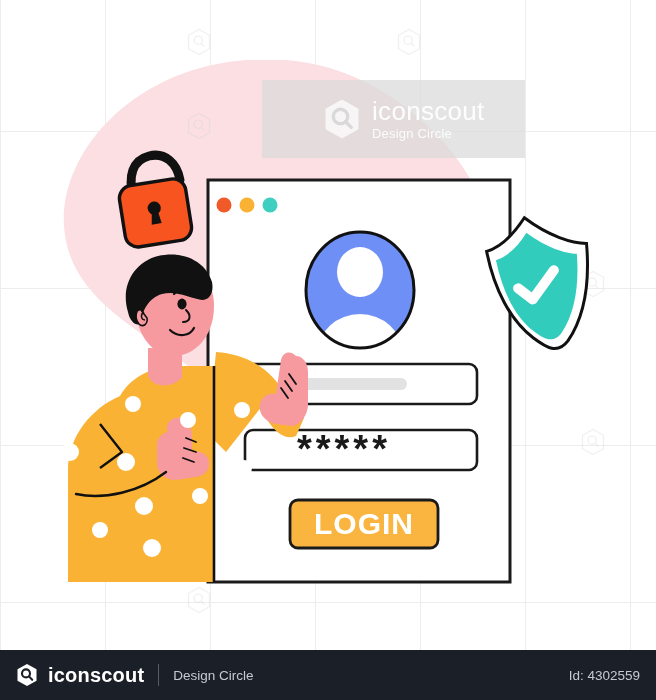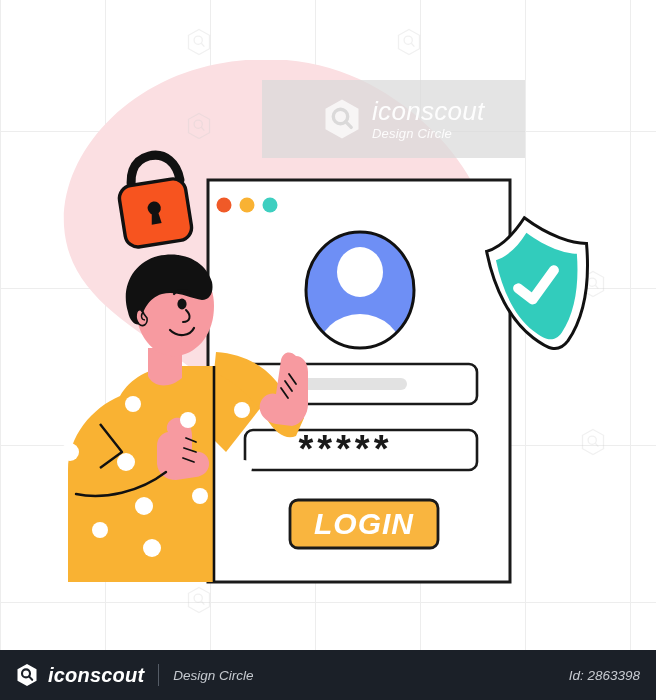--- a/index.html
+++ b/index.html
@@ -10,21 +10,20 @@
   }
   body {
     font-family: "Liberation Sans", sans-serif;
   }
   #stage {
     position: relative;
     width: 656px;
     height: 700px;
     background: #ffffff;
     overflow: hidden;
-    font-style: italic;
   }
 
   
   .grid-layer {
     position: absolute;
     inset: 0;
     background-image:
       linear-gradient(to right, #ededed 1px, transparent 1px),
       linear-gradient(to bottom, #ededed 1px, transparent 1px);
     background-size: 105px 157px;
@@ -326,16 +325,16 @@
     <div class="footer-left">
       <svg class="fl-logo" viewBox="0 0 22 24">
         <path d="M11 1 L20.5 6.3 L20.5 17.7 L11 23 L1.5 17.7 L1.5 6.3 Z" fill="#ffffff"></path>
         <circle cx="10" cy="10.4" r="4" fill="none" stroke="#1b2028" stroke-width="2.1"></circle>
         <line x1="13" y1="13.4" x2="16.2" y2="16.8" stroke="#1b2028" stroke-width="2.1" stroke-linecap="round"></line>
       </svg>
       <span class="fl-name">iconscout</span>
       <span class="fl-divider"></span>
       <span class="fl-sub">Design Circle</span>
     </div>
-    <div class="footer-right">Id: 2863398</div>
+    <div class="footer-right">Id: 4302559</div>
   </div>
 
 </div>
 
 </body></html>

